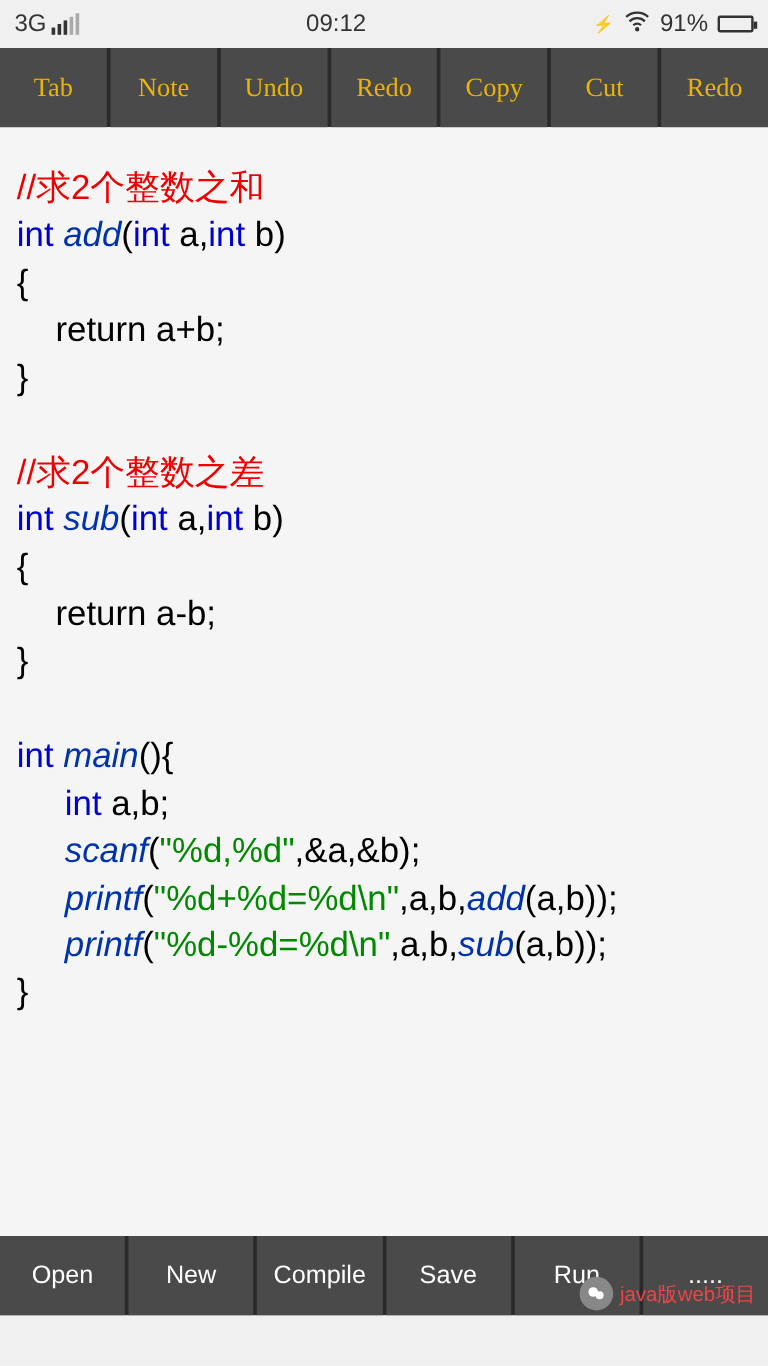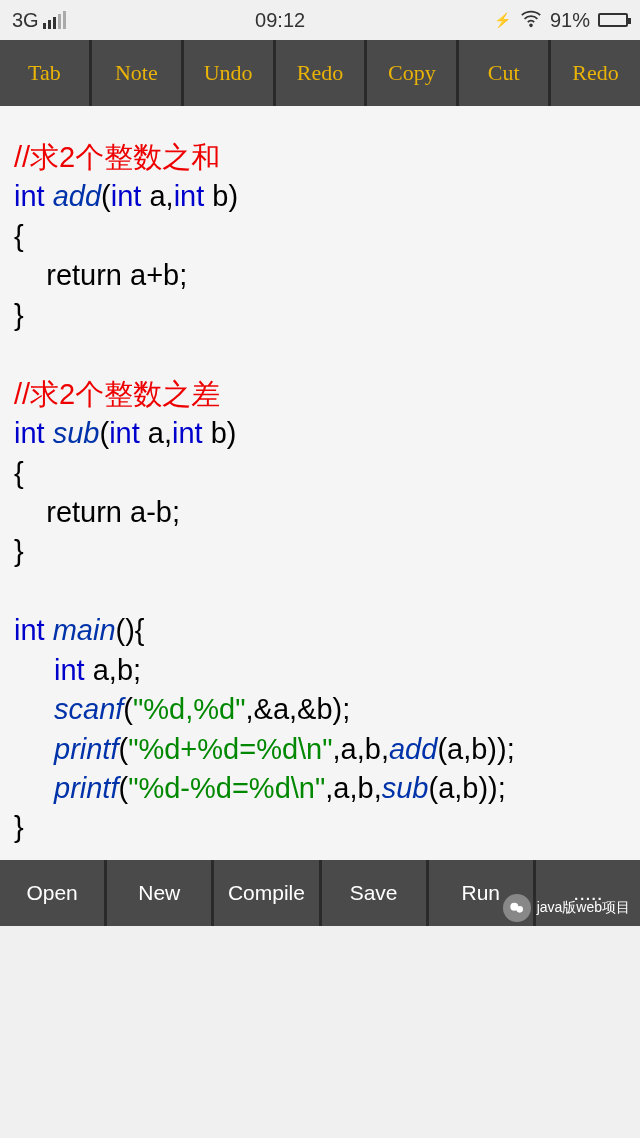--- a/index.html
+++ b/index.html
@@ -50,21 +50,21 @@
   cursor: pointer;
   font-family: Liberation Serif, serif;
 }
 
 .code-area {
   background: #f5f5f5;
   padding: 32px 0 20px 14px;
   font-family: "Helvetica Neue", Arial, sans-serif;
   font-size: 29px;
   line-height: 1.36;
-  height: 754px;
+  height: 924px;
   overflow: hidden;
 }
 .code-line { white-space: pre; }
 .kw { color: #0000cc; font-weight: normal; }
 .fn { color: #0033aa; font-style: italic; }
 .comment { color: #ee0000; }
 .str { color: #008800; }
 .txt { color: #000; }
 .indent { display:inline-block; width: 40px; }
 
@@ -84,22 +84,22 @@
   cursor: pointer;
 }
 
 .watermark {
   position: absolute;
   right: 10px;
   bottom: 4px;
   display: flex;
   align-items: center;
   gap: 6px;
-  color: #ffffff;
-  font-size: 14px;
+  color: #ef4444;
+  font-size: 17px;
   background: rgba(255,255,255,0.0);
 }
 .watermark .wx {
   width: 28px; height: 28px; border-radius: 50%;
   background: #888; display:flex; align-items:center; justify-content:center;
 }
 </style>
 </head>
 <body>
 

